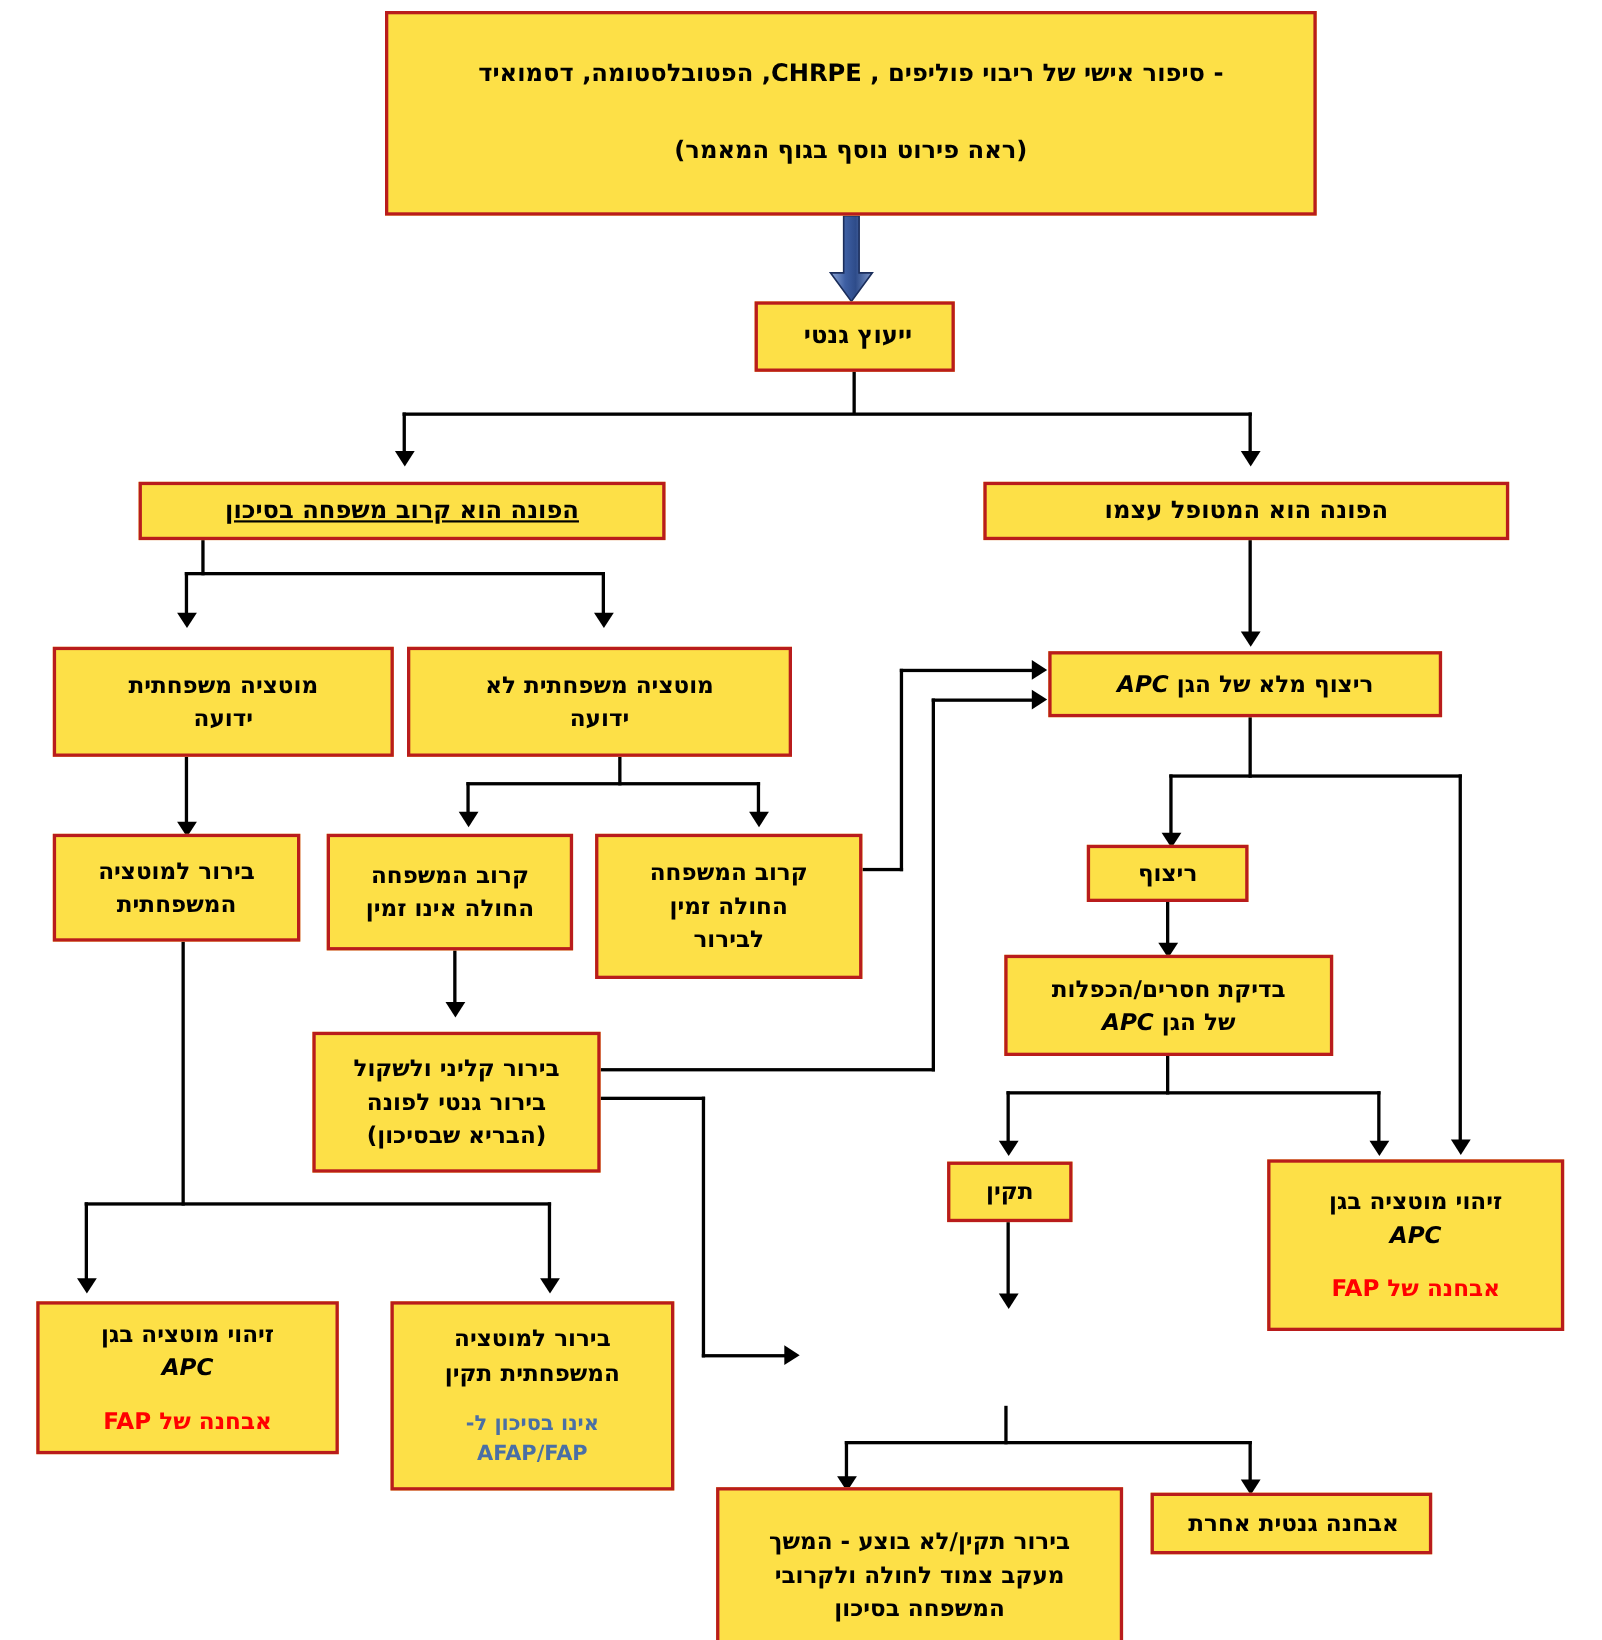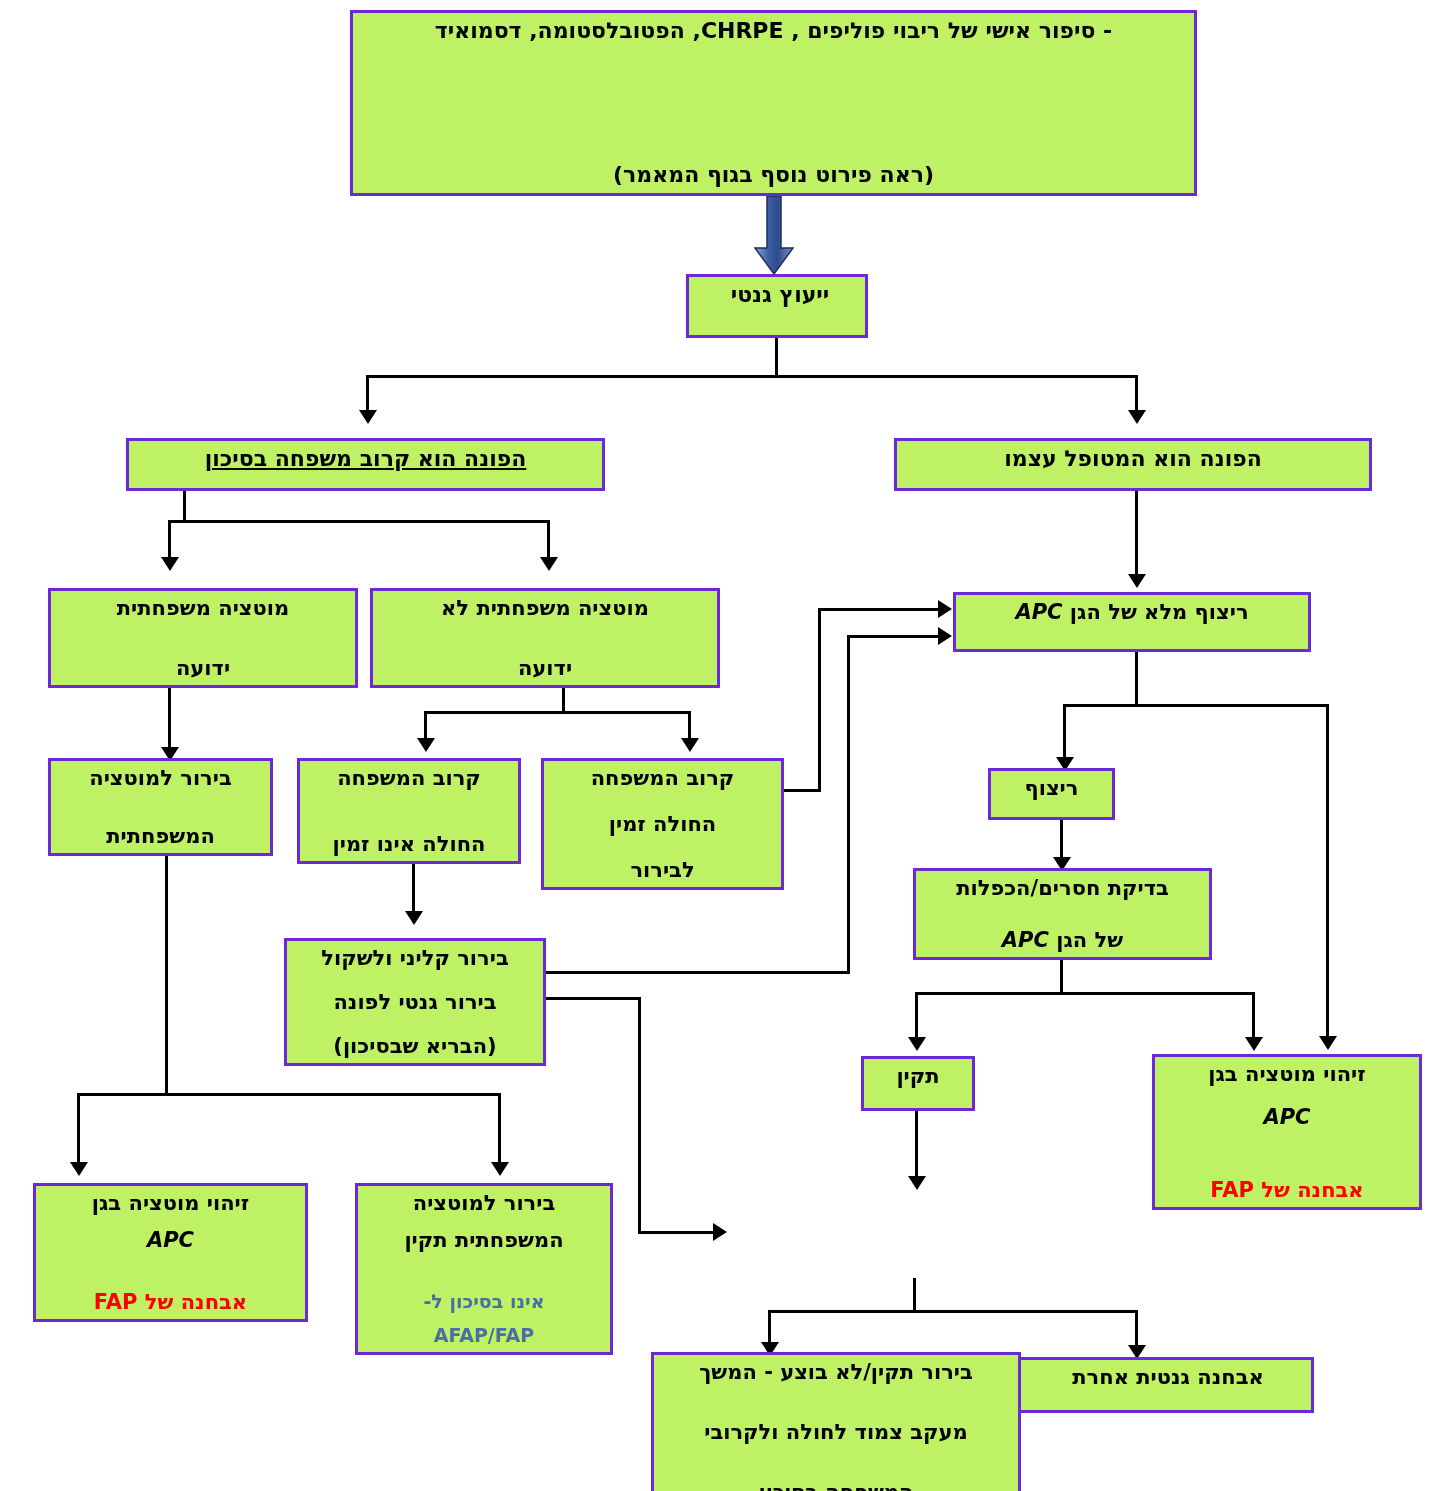--- a/index.html
+++ b/index.html
@@ -8,26 +8,26 @@
   #canvas{
     position:relative;
     width:1456px;
     height:1491px;
     background:#ffffff;
     overflow:hidden;
   }
   .node{
     position:absolute;
     box-sizing:border-box;
-    border:3px solid #6d28d9;
-    background:#bef264;
+    border:3px solid #b91c1c;
+    background:#fde047;
     display:flex;
     flex-direction:column;
     align-items:center;
-    justify-content:space-between;
+    justify-content:center;
     text-align:center;
     direction:rtl;
     font-weight:bold;
     color:#000000;
     line-height:1.45;
     z-index:5;
     padding:2px 6px;
   }
   .node .ln{display:block;width:100%;}
   .node .ital{font-style:italic;}
@@ -160,21 +160,21 @@
   <div class="ln-h" style="left:818px;top:608px;width:122px;"></div>
   <div class="arrow-r" style="left:938px;top:600px;"></div>
 
   <div class="ln-v" style="left:1135px;top:652px;height:55px;"></div>
   <div class="ln-h" style="left:1063px;top:704px;width:266px;"></div>
   <div class="ln-v" style="left:1063px;top:704px;height:56px;"></div>
   <div class="arrow-d" style="left:1056px;top:757px;"></div>
   <div class="ln-v" style="left:1326px;top:704px;height:335px;"></div>
   <div class="arrow-d" style="left:1319px;top:1036px;"></div>
 
-  <div class="node fs21" style="left:988px;top:768px;width:127px;height:52px;">
+  <div class="node fs21" style="left:988px;top:768px;width:147px;height:52px;">
     <span class="ln">ריצוף</span>
   </div>
 
   <div class="ln-v" style="left:1060px;top:820px;height:40px;"></div>
   <div class="arrow-d" style="left:1053px;top:857px;"></div>
 
   <div class="node fs21" style="left:913px;top:868px;width:299px;height:92px;">
     <span class="ln">בדיקת חסרים/הכפלות</span>
     <span class="ln">
       <span>של הגן</span>
@@ -253,17 +253,17 @@
   <div class="arrow-d" style="left:761px;top:1342px;"></div>
   <div class="ln-v" style="left:1135px;top:1310px;height:38px;"></div>
   <div class="arrow-d" style="left:1128px;top:1345px;"></div>
 
   <div class="node fs21" style="left:651px;top:1352px;width:370px;height:160px;">
     <span class="ln">בירור תקין/לא בוצע - המשך</span>
     <span class="ln">מעקב צמוד לחולה ולקרובי</span>
     <span class="ln">המשפחה בסיכון</span>
   </div>
 
-  <div class="node fs21" style="left:1018px;top:1357px;width:296px;height:56px;padding-left:10px;">
+  <div class="node fs21" style="left:1046px;top:1357px;width:256px;height:56px;padding-left:10px;">
     <span class="ln">אבחנה גנטית אחרת</span>
   </div>
 
 </div>
 
 </body></html>

